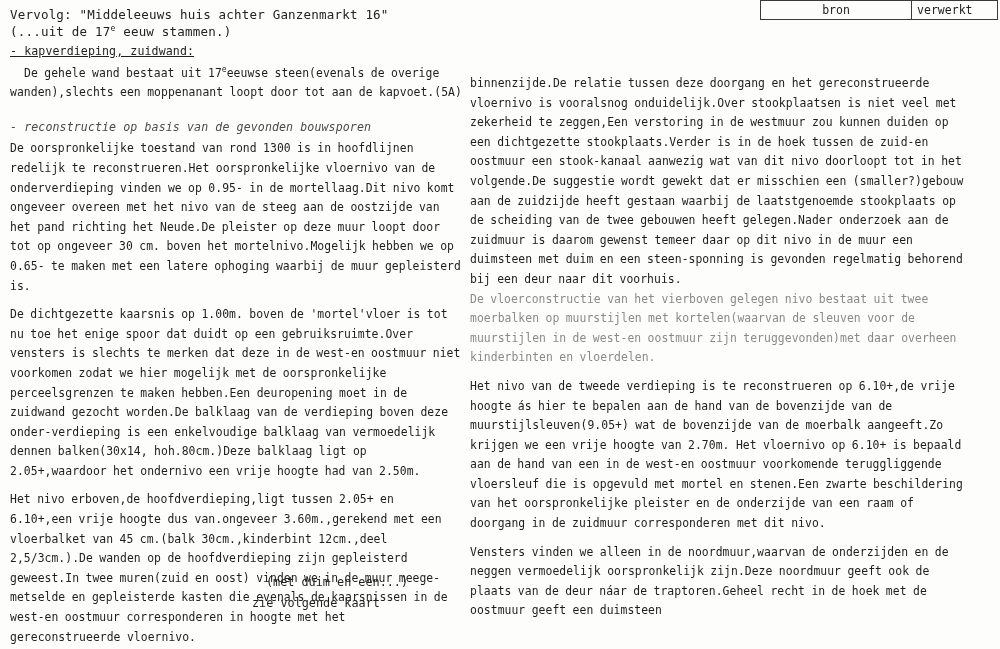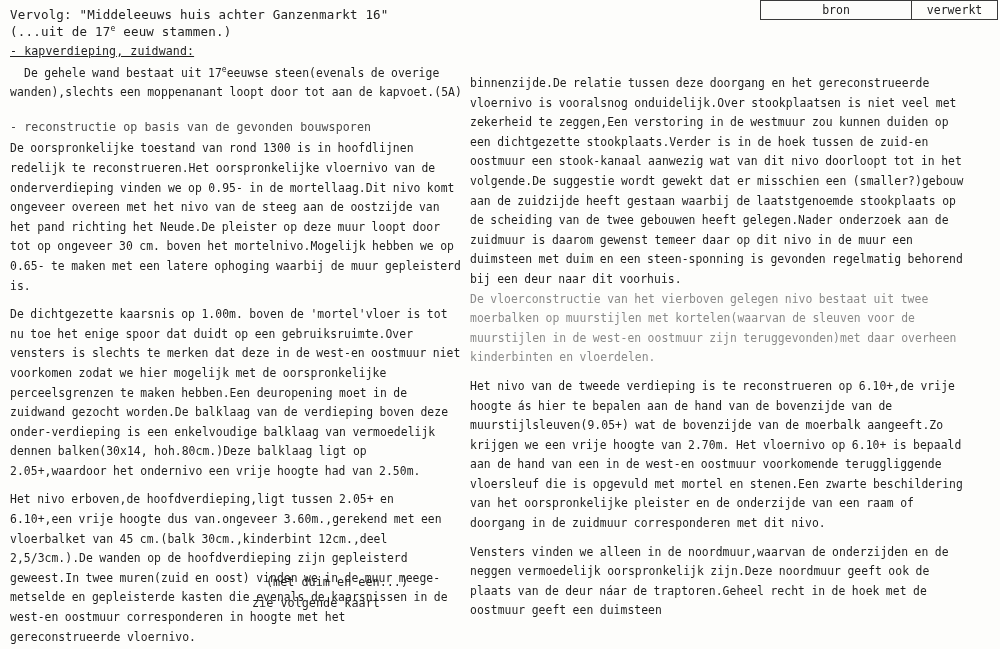--- a/index.html
+++ b/index.html
@@ -45,21 +45,21 @@
   }
   .meta-table th, .meta-table td {
     border: 1px solid #3a3a3a;
     padding: 2px 5px;
     text-align: left;
     vertical-align: top;
     font-weight: normal;
     color: #222;
   }
   .meta-table th.col-bron { width: 158px; text-align: center; }
-  .meta-table th.col-verwerkt { width: 78px; text-align: center; }
+  .meta-table th.col-verwerkt { width: 78px; }
   .meta-table td.cell-bron {
     height: 62px;
     font-size: 11.5px;
     line-height: 16px;
     letter-spacing: 0.1px;
   }
   .meta-table td.cell-verwerkt {
     text-align: left;
     vertical-align: bottom;
     padding-bottom: 6px;
@@ -98,20 +98,21 @@
     text-align: left;
     word-spacing: -0.5px;
   }
   p.para.indent {
     text-indent: 14px;
   }
   .gap-s { height: 9px; }
   .gap-m { height: 15px; }
   .faded {
     color: #9c9c9c;
+    font-style: italic;
   }
   .faded-strong {
     color: #8a8a8a;
   }
   .subhead {
     color: #4a4a4a;
   }
   .closing {
     position: absolute;
     left: 252px;

